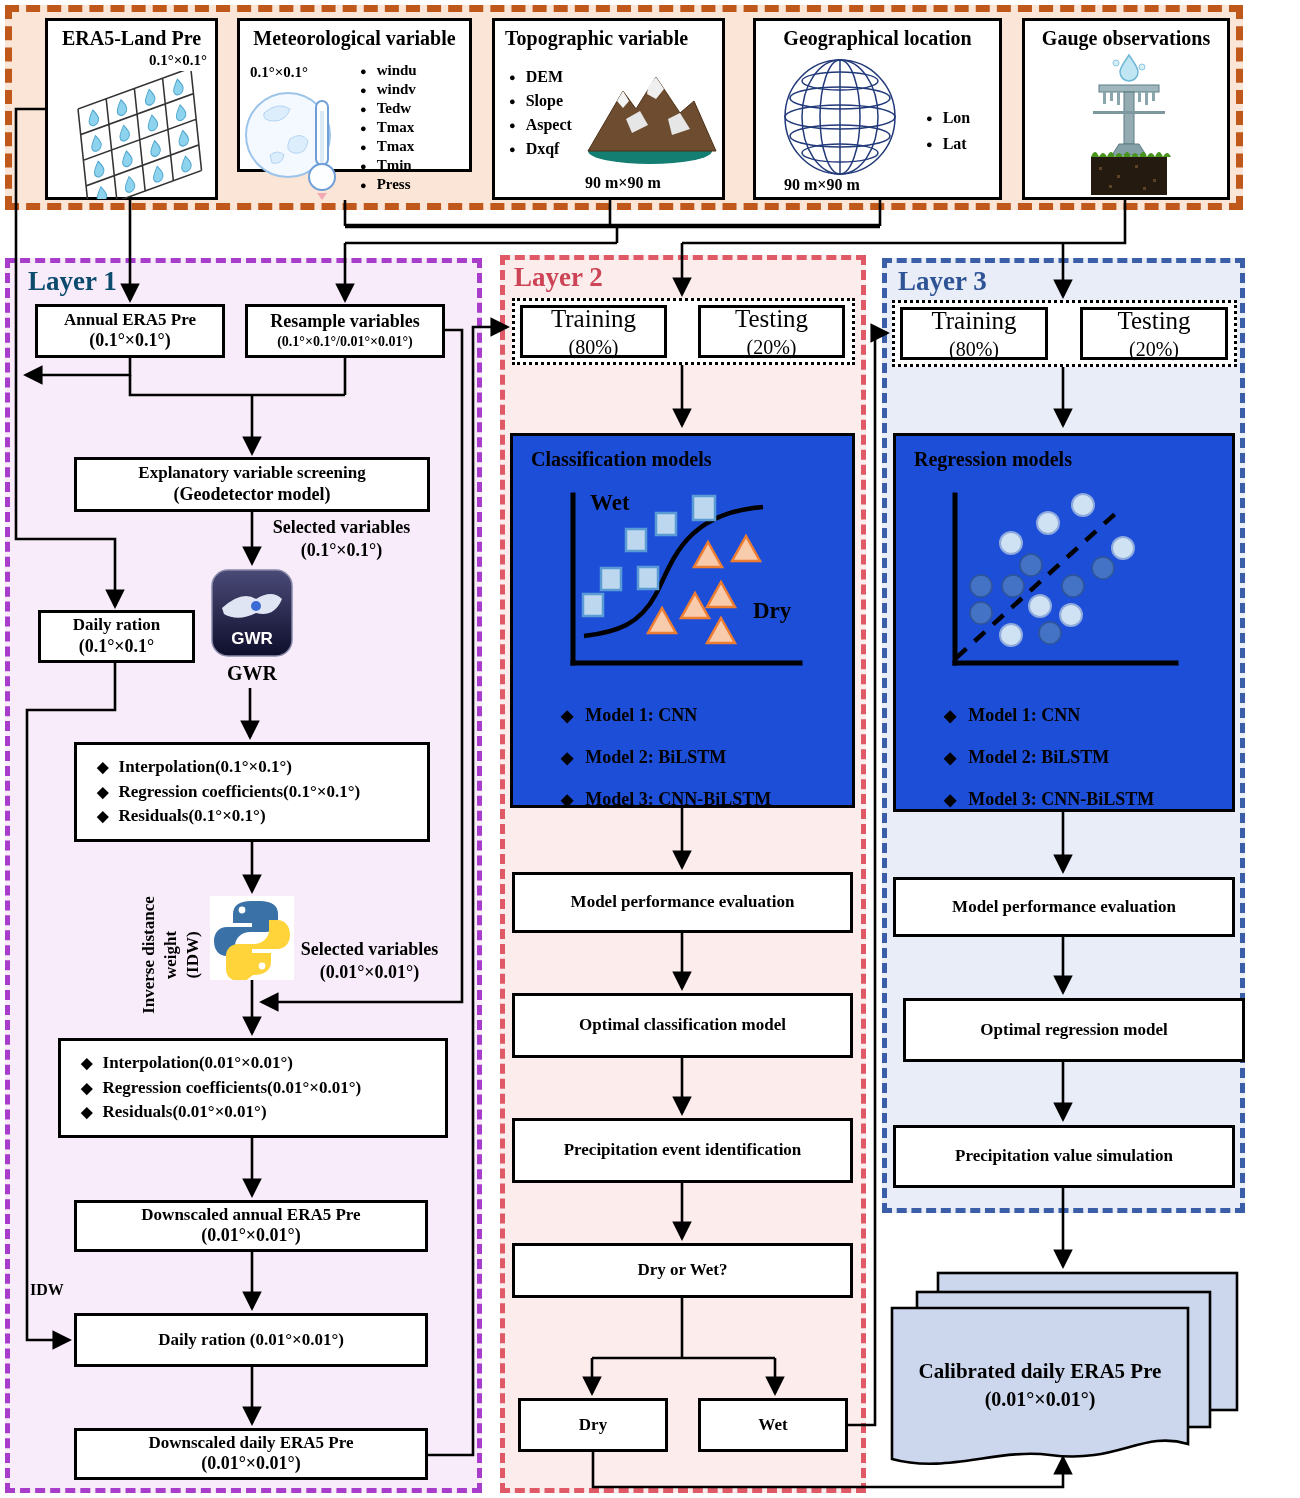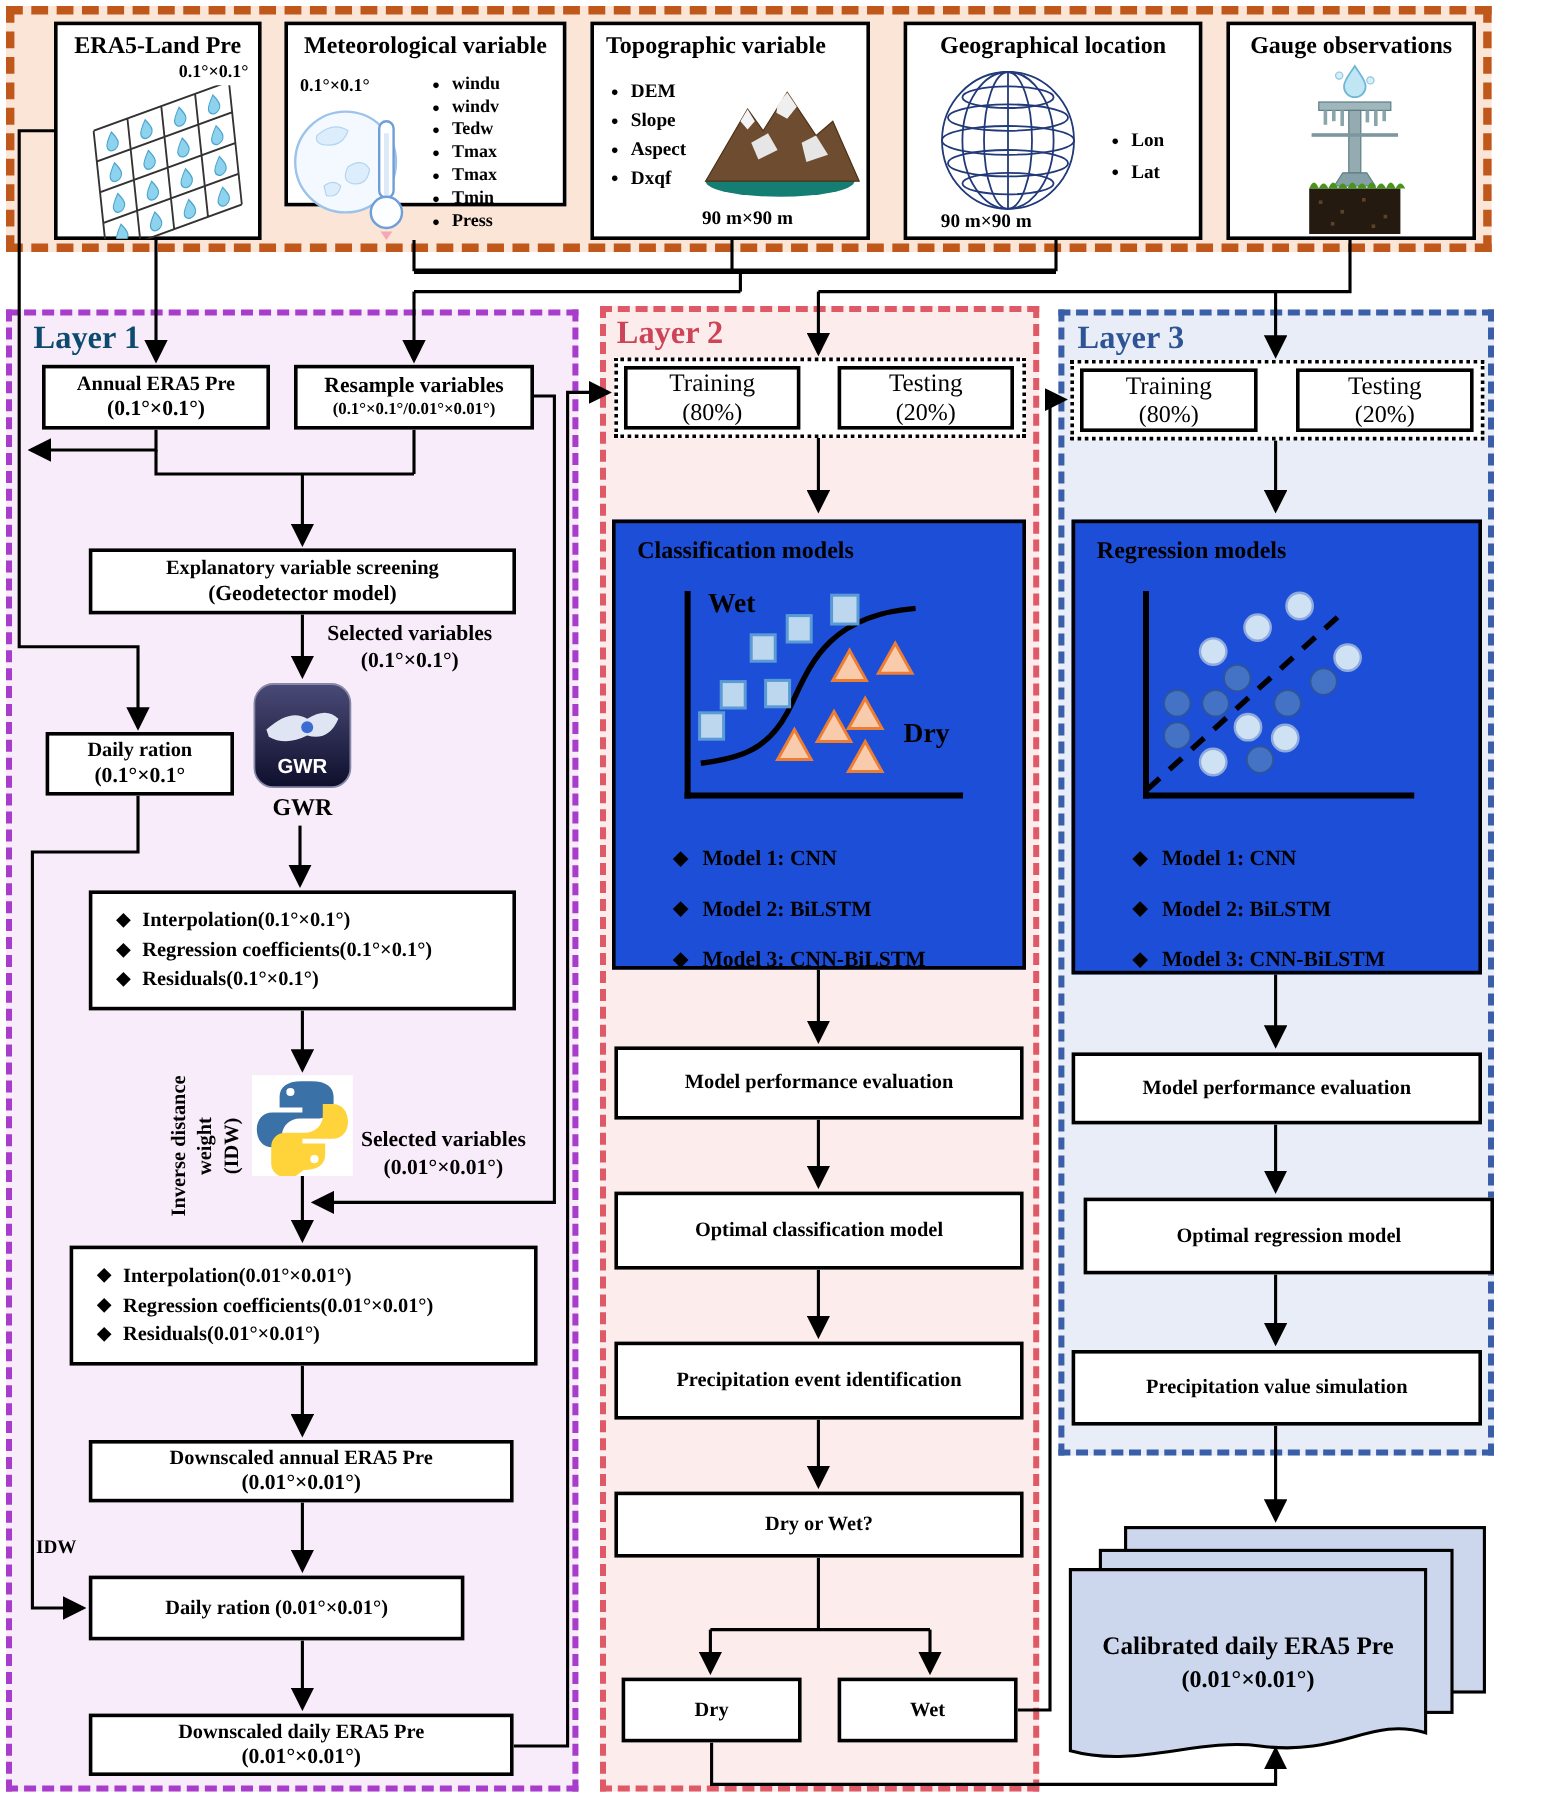--- a/index.html
+++ b/index.html
@@ -6,21 +6,21 @@
   #stage{position:relative;width:1300px;height:1498px;background:#fff;overflow:hidden;}
   .zone{position:absolute;box-sizing:border-box;z-index:0;}
   .zone-title{position:absolute;z-index:4;font-weight:bold;font-size:27px;}
   .wires{position:absolute;left:0;top:0;z-index:2;pointer-events:none;}
   .box{position:absolute;box-sizing:border-box;background:#fff;border:3px solid #000;
        display:flex;flex-direction:column;align-items:center;justify-content:center;
        text-align:center;font-weight:bold;z-index:3;line-height:1.22;}
   .box .l1{font-size:17px;}
   .box .l2{font-size:18px;}
   .box.plain{font-weight:normal;}
-  .box.plain .l1{font-size:21px;}
+  .box.plain .l1{font-size:25px;}
   .box.plain .l2{font-size:20px;}
   .tbox{position:absolute;box-sizing:border-box;background:#fff;border:3px solid #000;z-index:3;}
   .tbox .ttl{font-weight:bold;font-size:20px;text-align:center;margin-top:6px;}
   .dotwrap{position:absolute;box-sizing:border-box;background:#fff;border:3px dotted #000;z-index:3;}
   .lbl{position:absolute;z-index:4;font-weight:bold;text-align:center;line-height:1.3;}
   .bullets{position:absolute;z-index:4;}
   .brow{display:flex;align-items:center;gap:10px;font-weight:bold;font-size:15px;}
   .brow .bu{font-size:11px;}
   .drow{display:flex;align-items:flex-start;gap:10px;font-weight:bold;font-size:17px;margin-bottom:6px;line-height:1.45;}
   .drow .bu{font-size:15px;margin-top:2px;}
@@ -340,21 +340,21 @@
       </div>
   </div>
 
   <div class="box" style="left:74px;top:1200px;width:354px;height:52px;">
     <span class="l1">Downscaled annual ERA5 Pre</span>
     <span class="l2">(0.01°×0.01°)</span>
   </div>
 
   <div class="lbl" style="left:30px;top:1280px;width:60px;font-size:16px;text-align:left;">IDW</div>
 
-  <div class="box" style="left:74px;top:1313px;width:313px;height:54px;">
+  <div class="box" style="left:74px;top:1313px;width:354px;height:54px;">
     <span class="l1">Daily ration (0.01°×0.01°)</span>
   </div>
 
   <div class="box" style="left:74px;top:1428px;width:354px;height:52px;">
     <span class="l1">Downscaled daily ERA5 Pre</span>
     <span class="l2">(0.01°×0.01°)</span>
   </div>
 
   <div class="dotwrap" style="left:512px;top:298px;width:343px;height:67px;"></div>
   <div class="box plain" style="left:520px;top:305px;width:147px;height:53px;">

